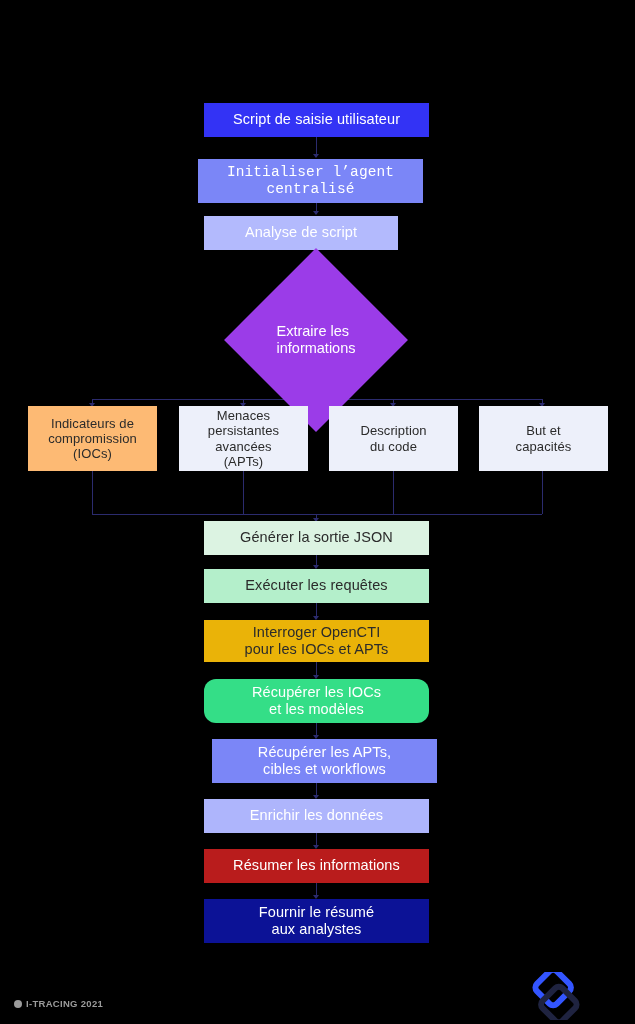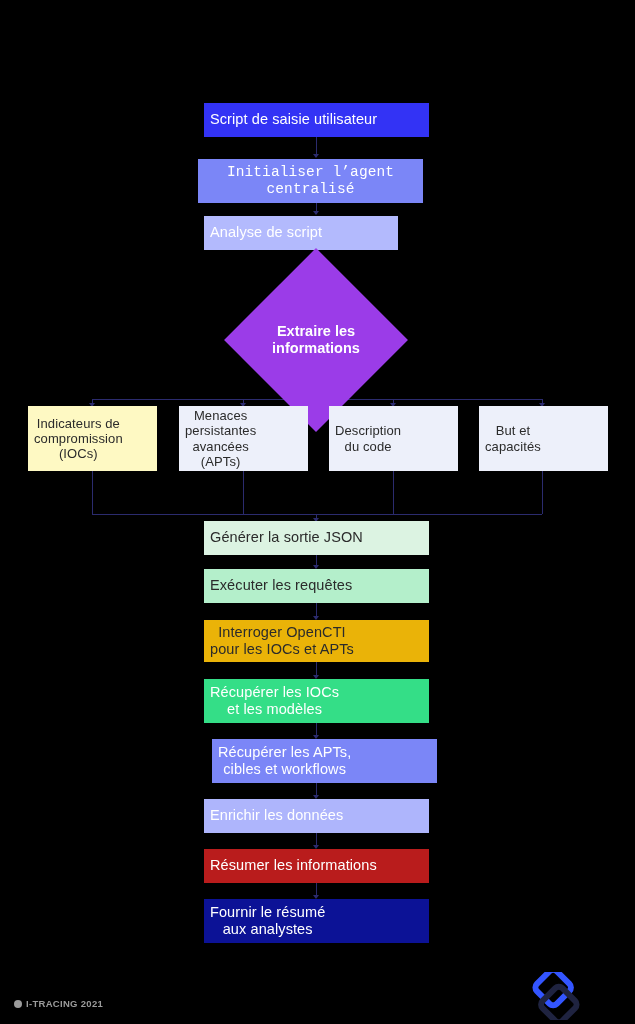--- a/index.html
+++ b/index.html
@@ -9,21 +9,21 @@
     position:relative;
     font-family:"Liberation Sans", sans-serif;
     overflow:hidden;
   }
   #stage { position:absolute; inset:0; }
 
   .node {
     position:absolute;
     display:flex;
     align-items:center;
-    justify-content:flex-start;
+    justify-content:center;
     text-align:center;
     line-height:1.18;
     font-size:14.5px;
     letter-spacing:0.1px;
     white-space:pre-line;
     padding:17px 6px;
   }
 
   
   .conn {
@@ -56,24 +56,22 @@
     position:absolute;
     inset:0;
     background:#9B3CE8;
     transform:rotate(45deg);
   }
   #diamond-label {
     position:relative;
     color:#ffffff;
     font-size:14.5px;
     line-height:1.18;
-    text-align:center;
     white-space:pre-line;
     z-index:2;
-    font-weight:bold;
   }
 
   
   #copyright {
     position:absolute;
     left:14px; top:998px;
     color:#9b9b9b;
     font-size:9.5px;
     font-weight:bold;
     letter-spacing:0.3px;
@@ -154,21 +152,21 @@
   <div class="node" style="left:204px; top:216px; width:194px; height:34px; background:#B3BAFD; color:#ffffff;">
     <span>Analyse de script</span>
   </div>
 
   <div id="diamond-wrap" style="left:251px; top:275px; width:130px; height:130px;">
     <div id="diamond-shape"></div>
     <div id="diamond-label">Extraire les
 informations</div>
   </div>
 
-  <div class="node" style="left:28px; top:406px; width:129px; height:65px; background:#fef9c3; color:#2b2b2b; font-size:13px;">
+  <div class="node" style="left:28px; top:406px; width:129px; height:65px; background:#fdba74; color:#2b2b2b; font-size:13px;">
     <span>Indicateurs de
 compromission
 (IOCs)</span>
   </div>
 
   <div class="node" style="left:179px; top:406px; width:129px; height:65px; background:#EDF0FA; color:#2b2b2b; font-size:13px;">
     <span>Menaces
 persistantes
 avancées
 (APTs)</span>
@@ -190,21 +188,21 @@
 
   <div class="node" style="left:204px; top:569px; width:225px; height:34px; background:#B4EFCB; color:#2b2b2b;">
     <span>Exécuter les requêtes</span>
   </div>
 
   <div class="node" style="left:204px; top:620px; width:225px; height:42px; background:#eab308; color:#2b2b2b;">
     <span>Interroger OpenCTI
 pour les IOCs et APTs</span>
   </div>
 
-  <div class="node" style="left:204px; top:679px; width:225px; height:44px; background:#34DE87; color:#ffffff;">
+  <div class="node" style="left:204px; top:679px; width:225px; height:44px; background:#34DE87; color:#ffffff;border-radius:12px;">
     <span>Récupérer les IOCs
 et les modèles</span>
   </div>
 
   <div class="node" style="left:212px; top:739px; width:225px; height:44px; background:#7B86F7; color:#ffffff;">
     <span>Récupérer les APTs,
 cibles et workflows</span>
   </div>
 
   <div class="node" style="left:204px; top:799px; width:225px; height:34px; background:#AEB5FC; color:#ffffff;">

